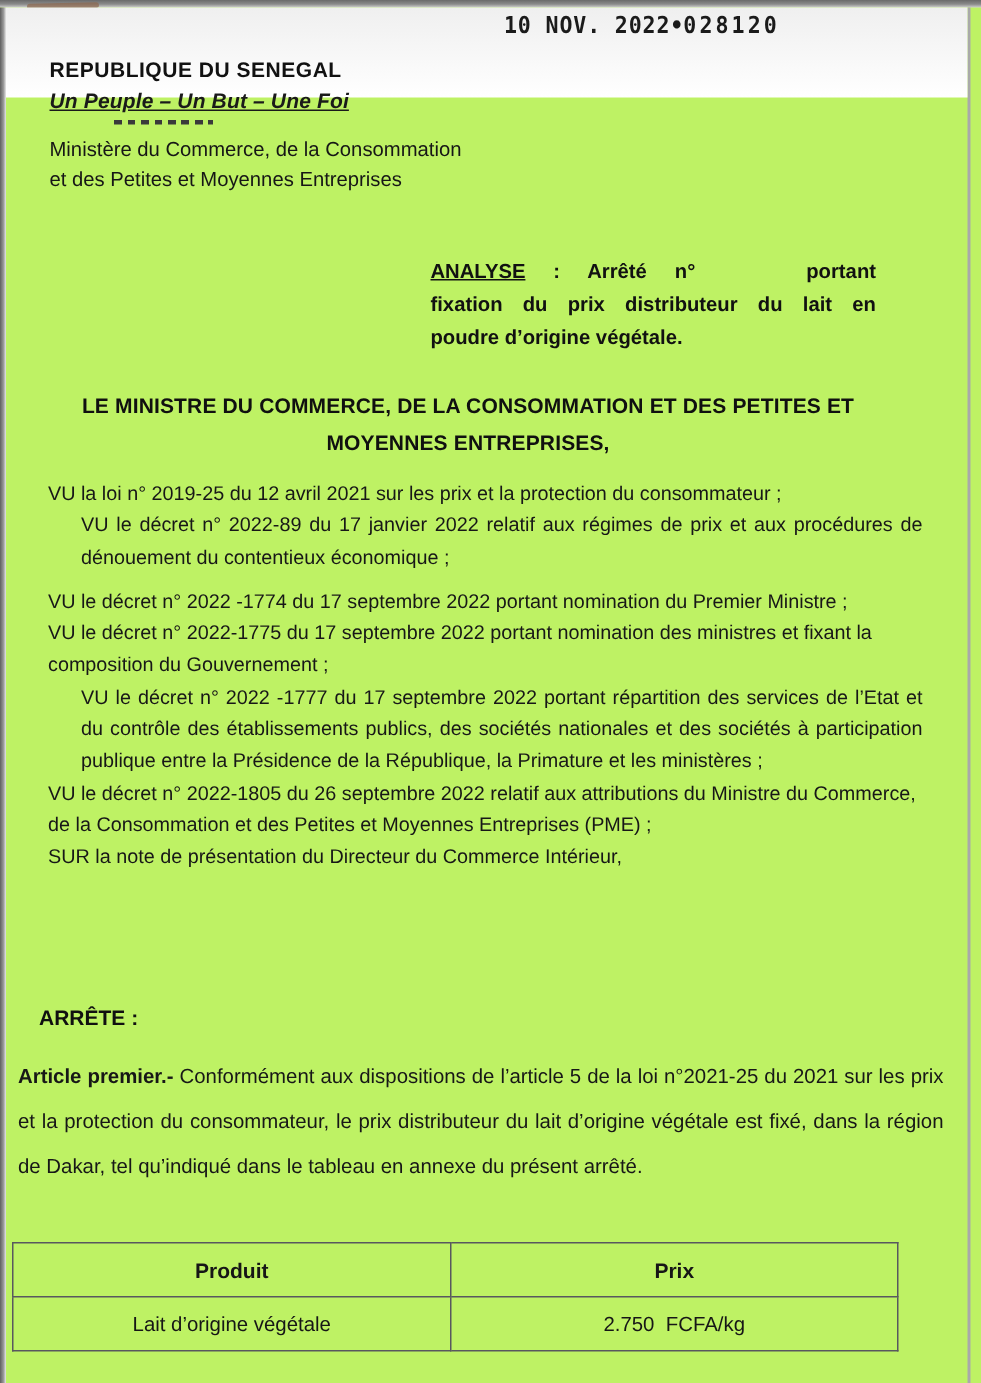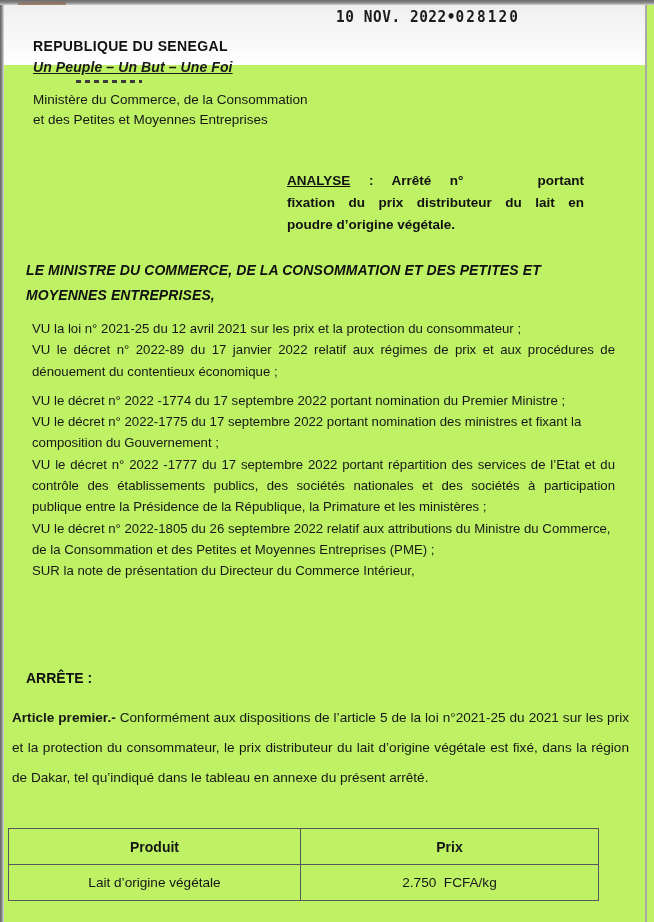--- a/index.html
+++ b/index.html
@@ -134,42 +134,42 @@
     text-align: justify;
   }
   .analyse .u { text-decoration: underline; }
   .analyse-gap { display: inline-block; width: 74px; }
   .analyse-line2 { text-align: justify; text-align-last: justify; }
 
   
   .ministre-heading {
     position: absolute;
     top: 258px;
-    left: 22px;
+    left: 8px;
     width: 600px;
+    text-align: center;
     font-size: 14px;
     font-weight: 700;
     line-height: 25px;
     letter-spacing: .1px;
     color: #101010;
-    font-style: italic;
   }
 
   
   .visas {
     position: absolute;
     top: 318px;
     left: 28px;
     width: 583px;
     font-size: 13.2px;
     line-height: 21.3px;
     color: #171717;
   }
   .visa { margin: 0; }
-  .visa.justified { text-align: justify; }
+  .visa.justified { text-align: justify; margin-left: 22px; }
   .visa.spaced { margin-top: 8px; }
 
   
   .arrete {
     position: absolute;
     top: 670px;
     left: 22px;
     width: 600px;
     text-align: left;
     font-size: 14px;
@@ -248,21 +248,21 @@
       <div class="analyse-line2">fixation du prix distributeur du lait en</div>
       <div>poudre d’origine végétale.</div>
     </div>
 
     <div class="ministre-heading">
       <div>LE MINISTRE DU COMMERCE, DE LA CONSOMMATION ET DES PETITES ET</div>
       <div>MOYENNES ENTREPRISES,</div>
     </div>
 
     <div class="visas">
-      <p class="visa">VU la loi n° 2021-25 du 12 avril 2021 sur les prix et la protection du consommateur ;</p>
+      <p class="visa">VU la loi n° 2019-25 du 12 avril 2021 sur les prix et la protection du consommateur ;</p>
       <p class="visa justified">VU le décret n° 2022-89 du 17 janvier 2022 relatif aux régimes de prix et aux procédures de dénouement du contentieux économique ;</p>
       <p class="visa spaced">VU le décret n° 2022 -1774 du 17 septembre 2022 portant nomination du Premier Ministre ;</p>
       <p class="visa">VU le décret n° 2022-1775 du 17 septembre 2022 portant nomination des ministres et fixant la composition du Gouvernement ;</p>
       <p class="visa justified">VU le décret n° 2022 -1777 du 17 septembre 2022 portant répartition des services de l’Etat et du contrôle des établissements publics, des sociétés nationales et des sociétés à participation publique entre la Présidence de la République, la Primature et les ministères ;</p>
       <p class="visa">VU le décret  n° 2022-1805 du 26 septembre 2022 relatif aux attributions du Ministre du Commerce, de la Consommation et des Petites et Moyennes Entreprises (PME) ;</p>
       <p class="visa">SUR la note de présentation du Directeur du Commerce  Intérieur,</p>
     </div>
 
     <div class="arrete">ARRÊTE :</div>
 

